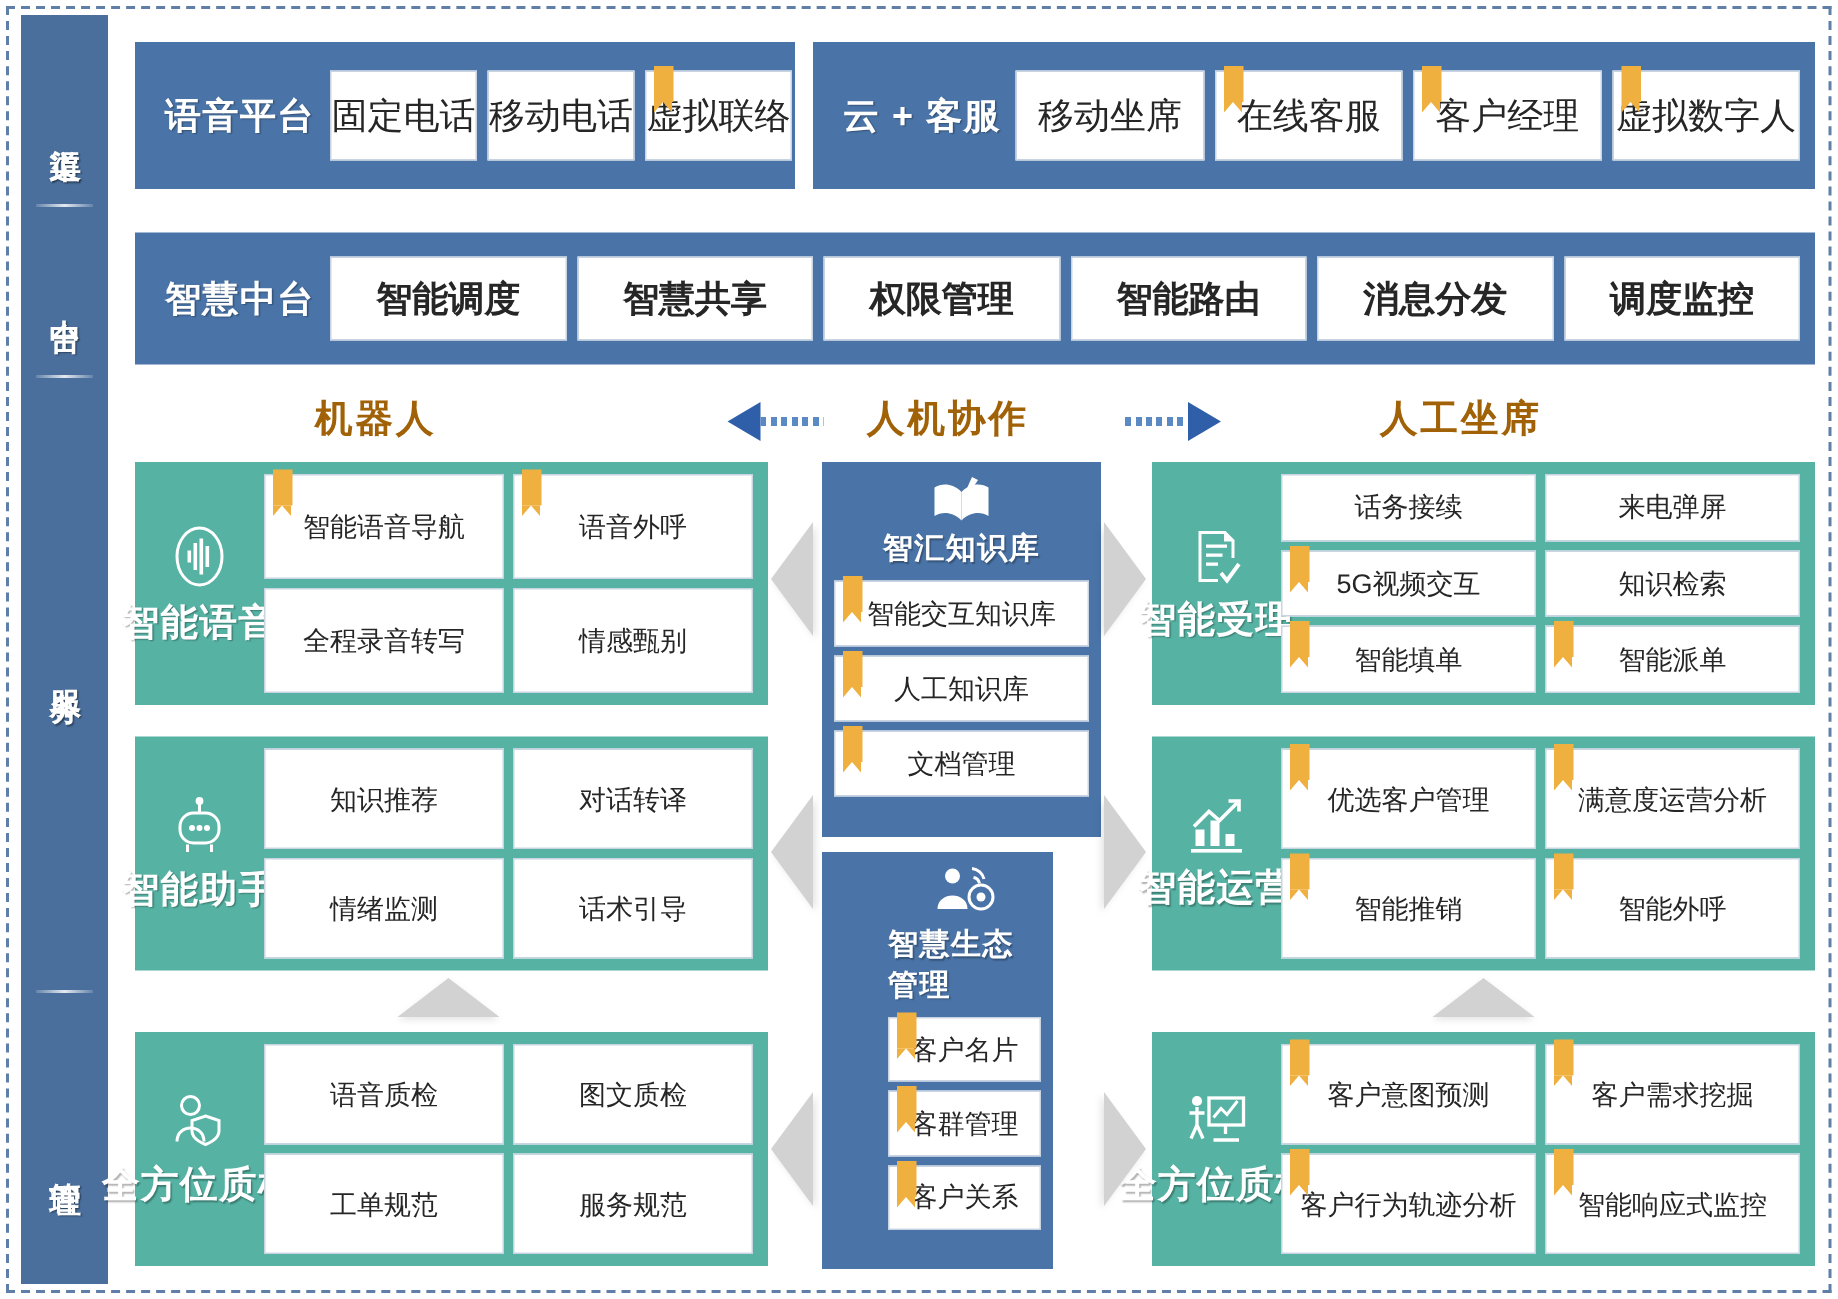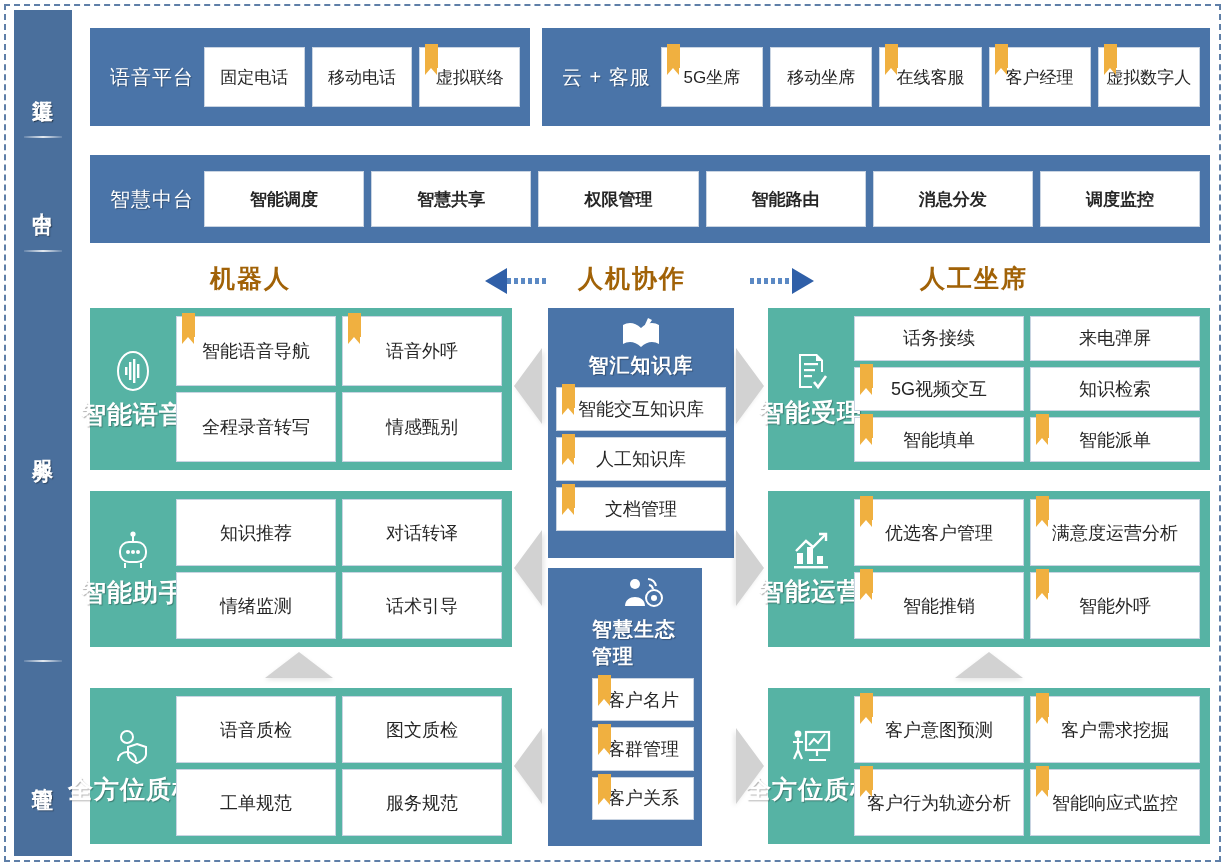--- a/index.html
+++ b/index.html
@@ -39,30 +39,30 @@
 
   
   .blue{background:#4a74a8;}
   .teal{background:#56b3a4;}
 
   .band{
     position:absolute;display:flex;align-items:center;
     box-sizing:border-box;padding:0 10px;
   }
   .band-title{
-    color:#fff;font-weight:normal;font-size:20px;
+    color:#fff;font-weight:bold;font-size:24px;
     letter-spacing:1px;white-space:nowrap;
     text-shadow:1px 1px 1px rgba(0,0,0,.3);
     margin:0 10px;
   }
   .cellrow{display:flex;gap:7px;flex:1;height:60px;}
   .cell{
     position:relative;background:#fff;border:1px solid #c9d4e2;
     display:flex;align-items:center;justify-content:center;
-    font-size:17px;color:#262626;white-space:nowrap;
+    font-size:24px;color:#262626;white-space:nowrap;
     box-sizing:border-box;flex:1;
   }
 
   
   .bm{
     position:absolute;left:5px;top:-4px;width:13px;height:24px;
     background:#f0b040;
   }
   .bm:after{
     content:"";position:absolute;left:0;bottom:-7px;
@@ -176,24 +176,20 @@
       <div class="cell">
         <i class="bm"></i>
         <span>虚拟联络</span>
       </div>
     </div>
   </div>
 
   <div class="band blue" style="left:542px;top:28px;width:668px;height:98px;">
     <span class="band-title">云 + 客服</span>
     <div class="cellrow">
-      <div class="cell">
-        <i class="bm"></i>
-        <span>5G坐席</span>
-      </div>
       <div class="cell">
         <span>移动坐席</span>
       </div>
       <div class="cell">
         <i class="bm"></i>
         <span>在线客服</span>
       </div>
       <div class="cell">
         <i class="bm"></i>
         <span>客户经理</span>

